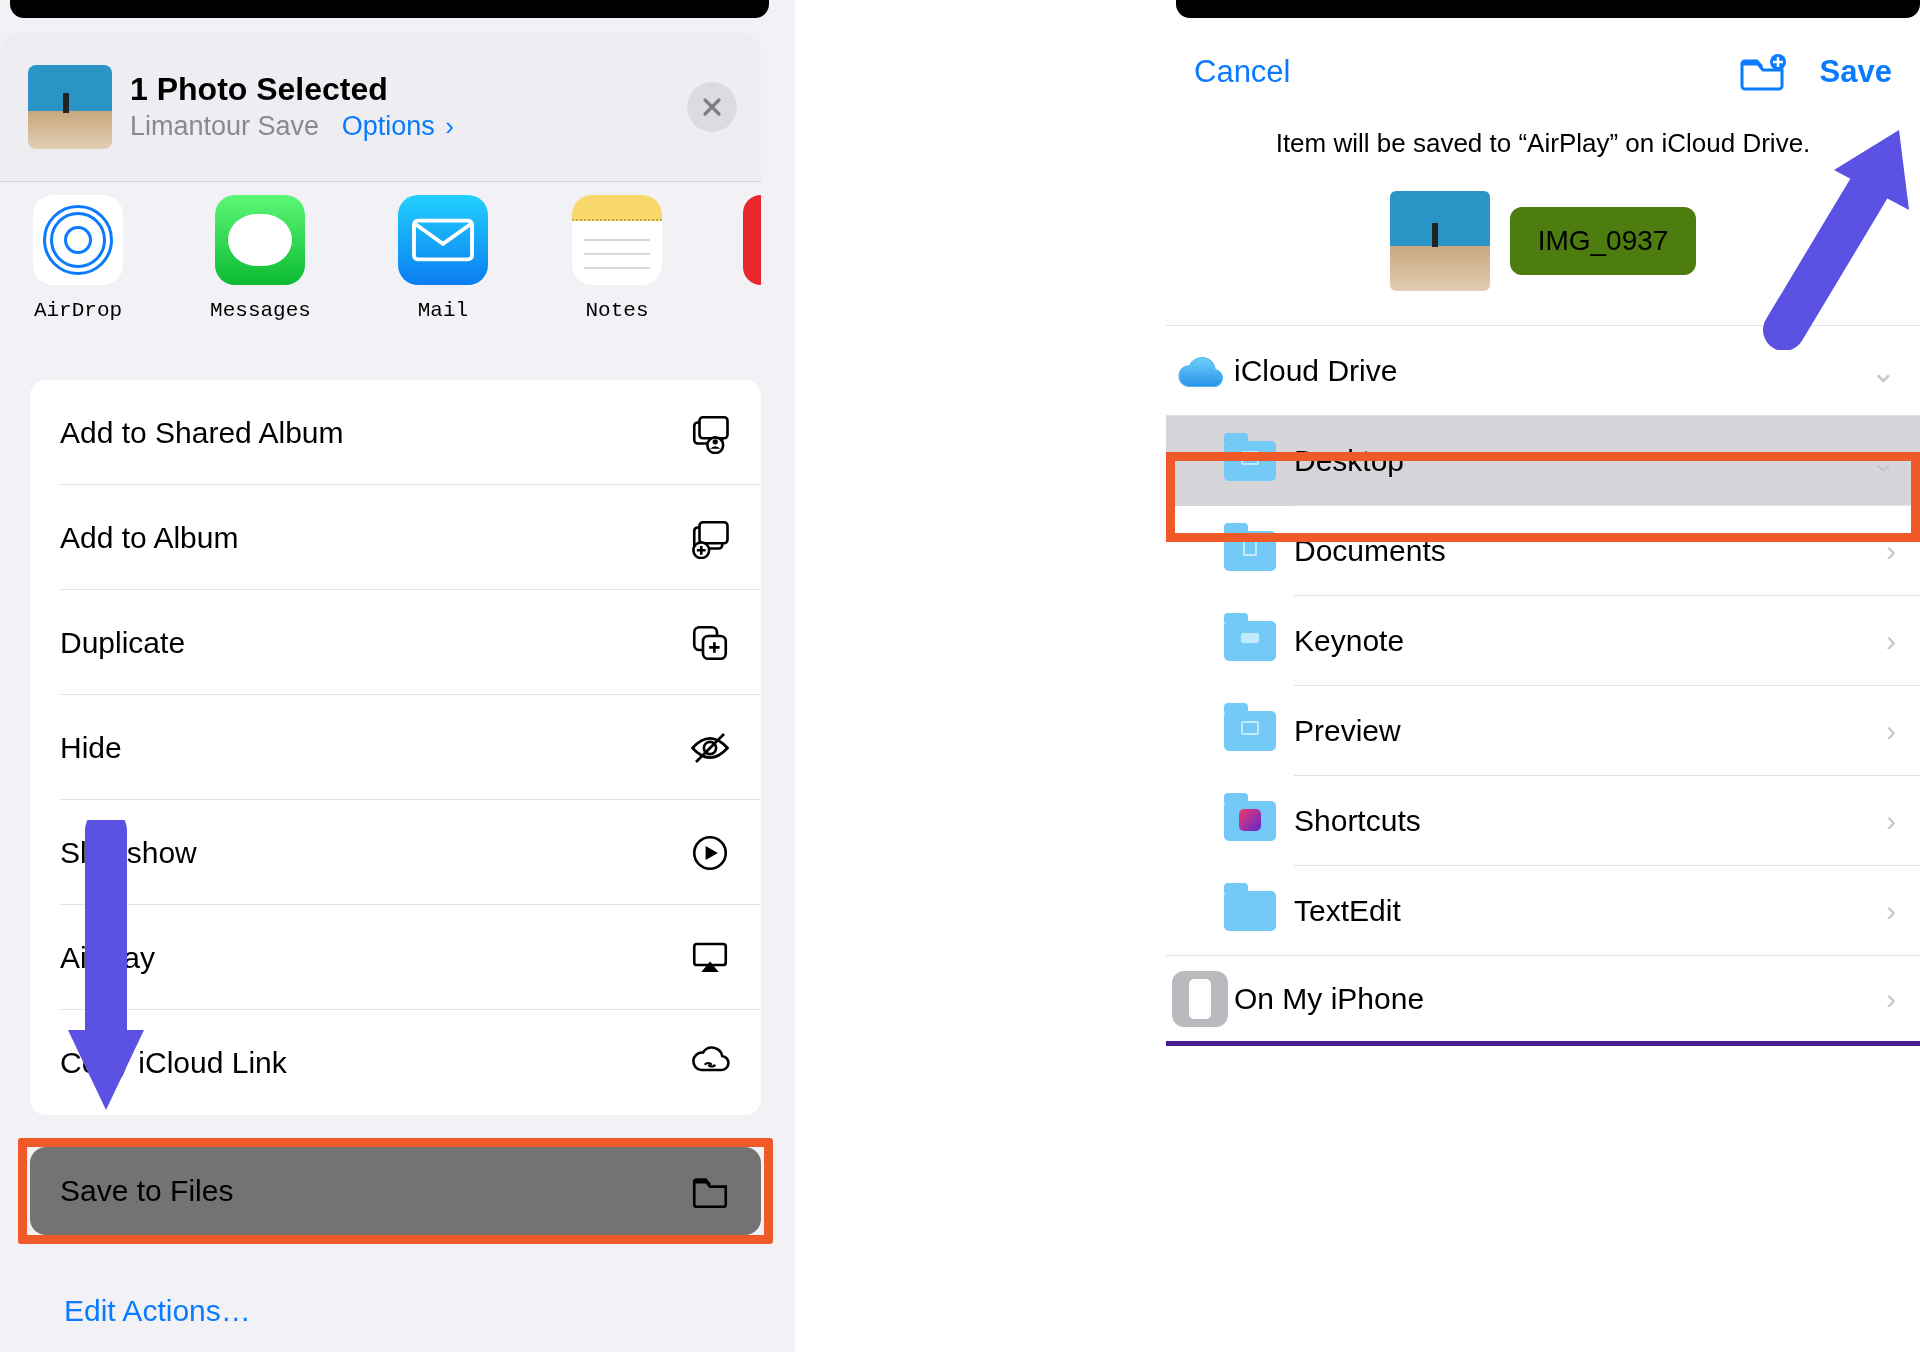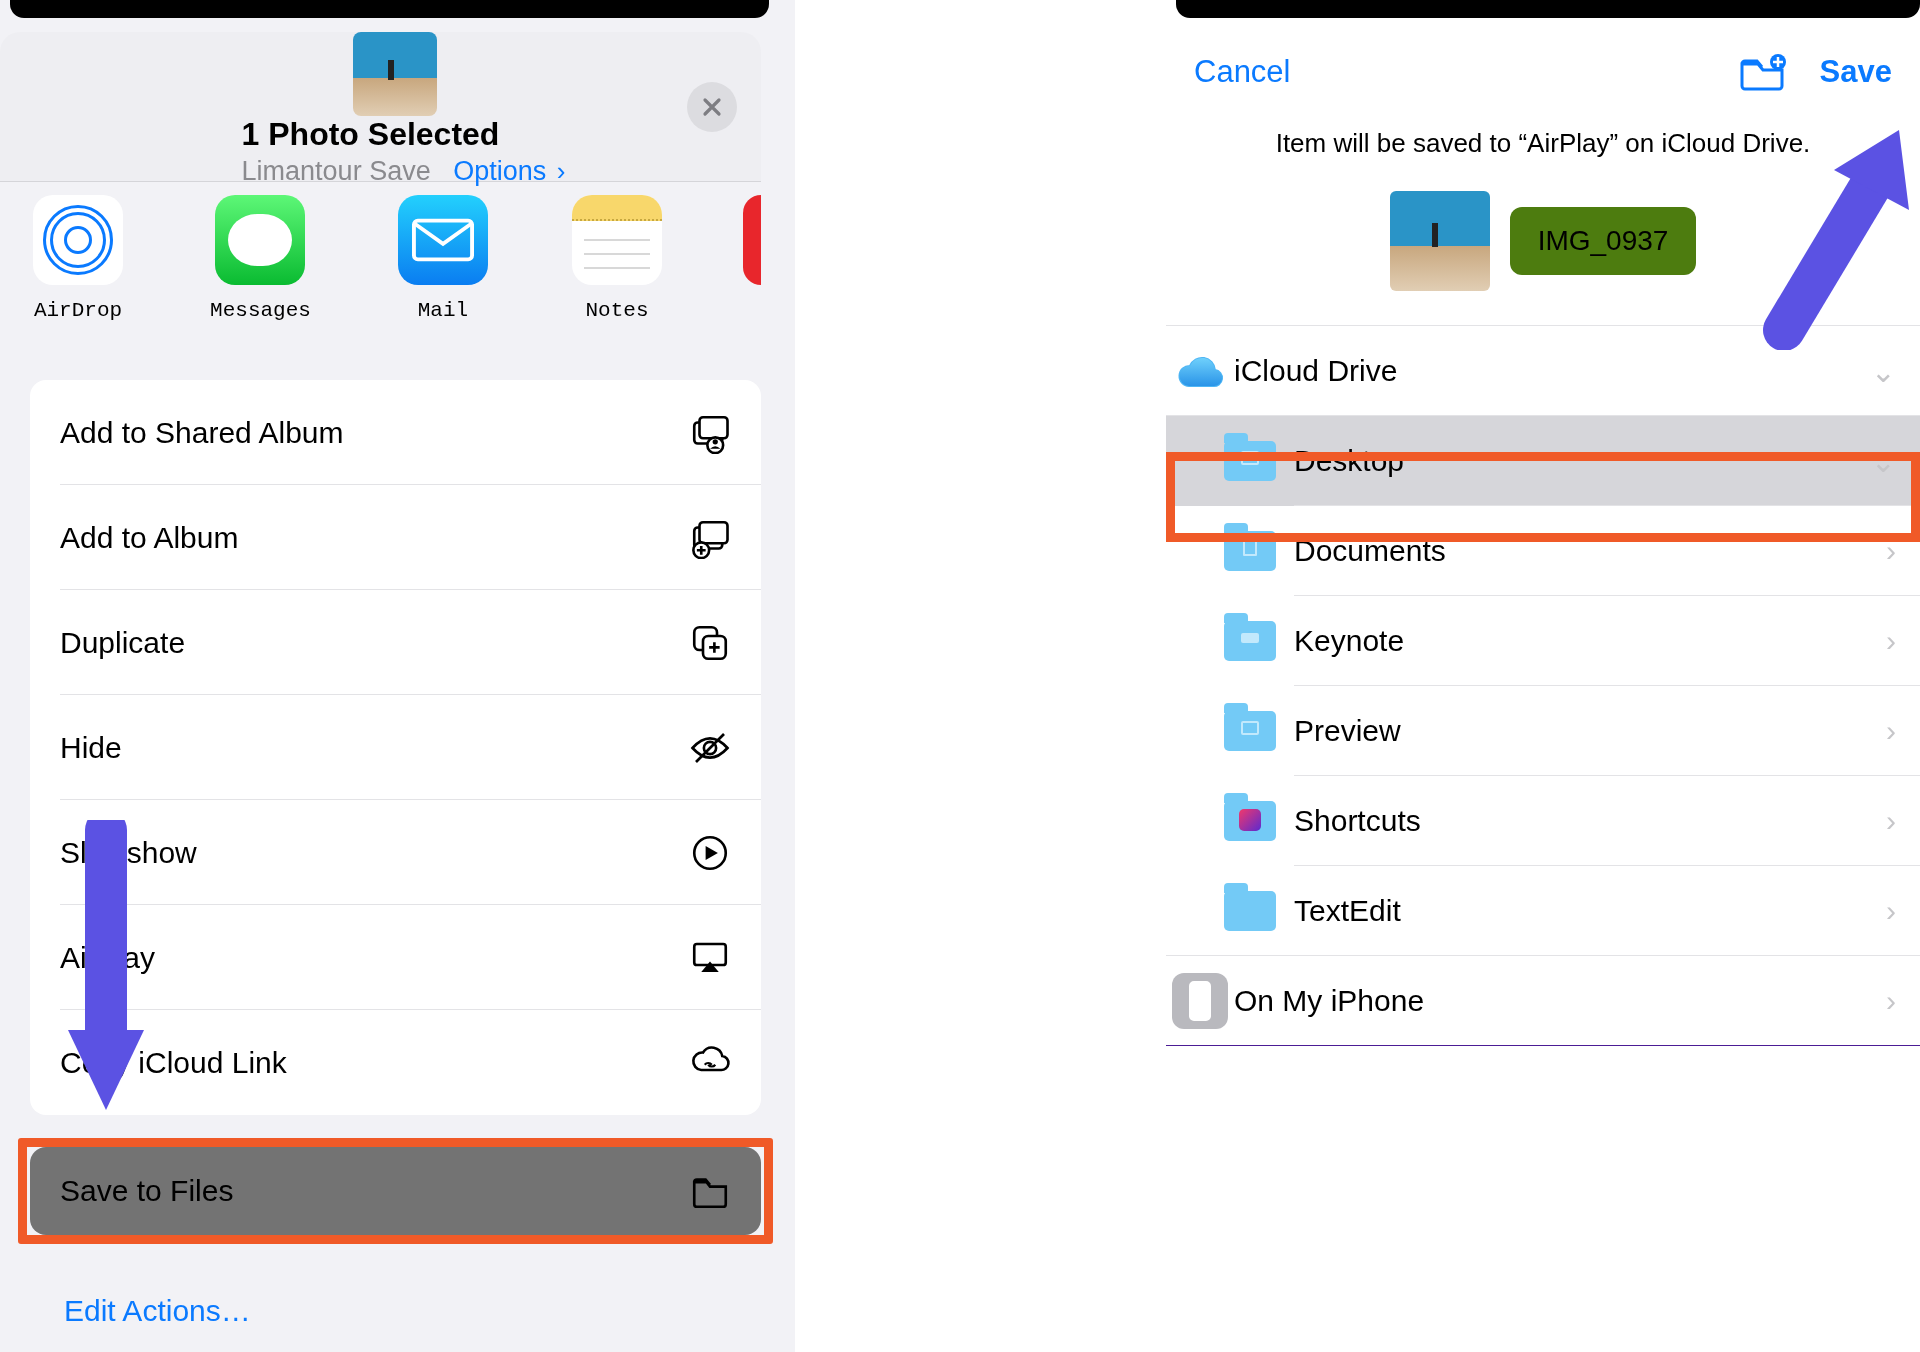--- a/index.html
+++ b/index.html
@@ -31,21 +31,20 @@
   .share-header {
     position: absolute;
     top: 32px; left: 0; right: 34px;
     height: 150px;
     background: #eeeef2;
     border-radius: 20px 20px 0 0;
     border-bottom: 1px solid #d5d5d9;
     display: flex;
     align-items: center;
     padding-left: 28px;
-    flex-direction: column;
   }
   .share-thumb {
     width: 84px; height: 84px;
     border-radius: 8px;
     background: linear-gradient(#2a94c7 0%, #2a94c7 55%, #c8a77e 55%, #e1ceb4 100%);
     position: relative;
     overflow: hidden;
     flex-shrink: 0;
   }
   .share-thumb::after {
@@ -563,21 +562,21 @@
 
       <div class="folder-row">
         <div class="indent1">
             <div class="folder-icon"></div>
           </div>
         <div class="txt">TextEdit</div>
         <div class="chev">›</div>
         <div class="folder-row-divider" style="left:0"></div>
       </div>
 
-      <div class="folder-row top" style="border-bottom:1px solid #4c1d95;">
+      <div class="folder-row top" style="border-bottom:5px solid #4c1d95;">
         <div class="indent0">
             <div class="iphone-icon">
               <div class="iphone-glyph"></div>
             </div>
           </div>
         <div class="txt">On My iPhone</div>
         <div class="chev">›</div>
       </div>
 
     </div>

